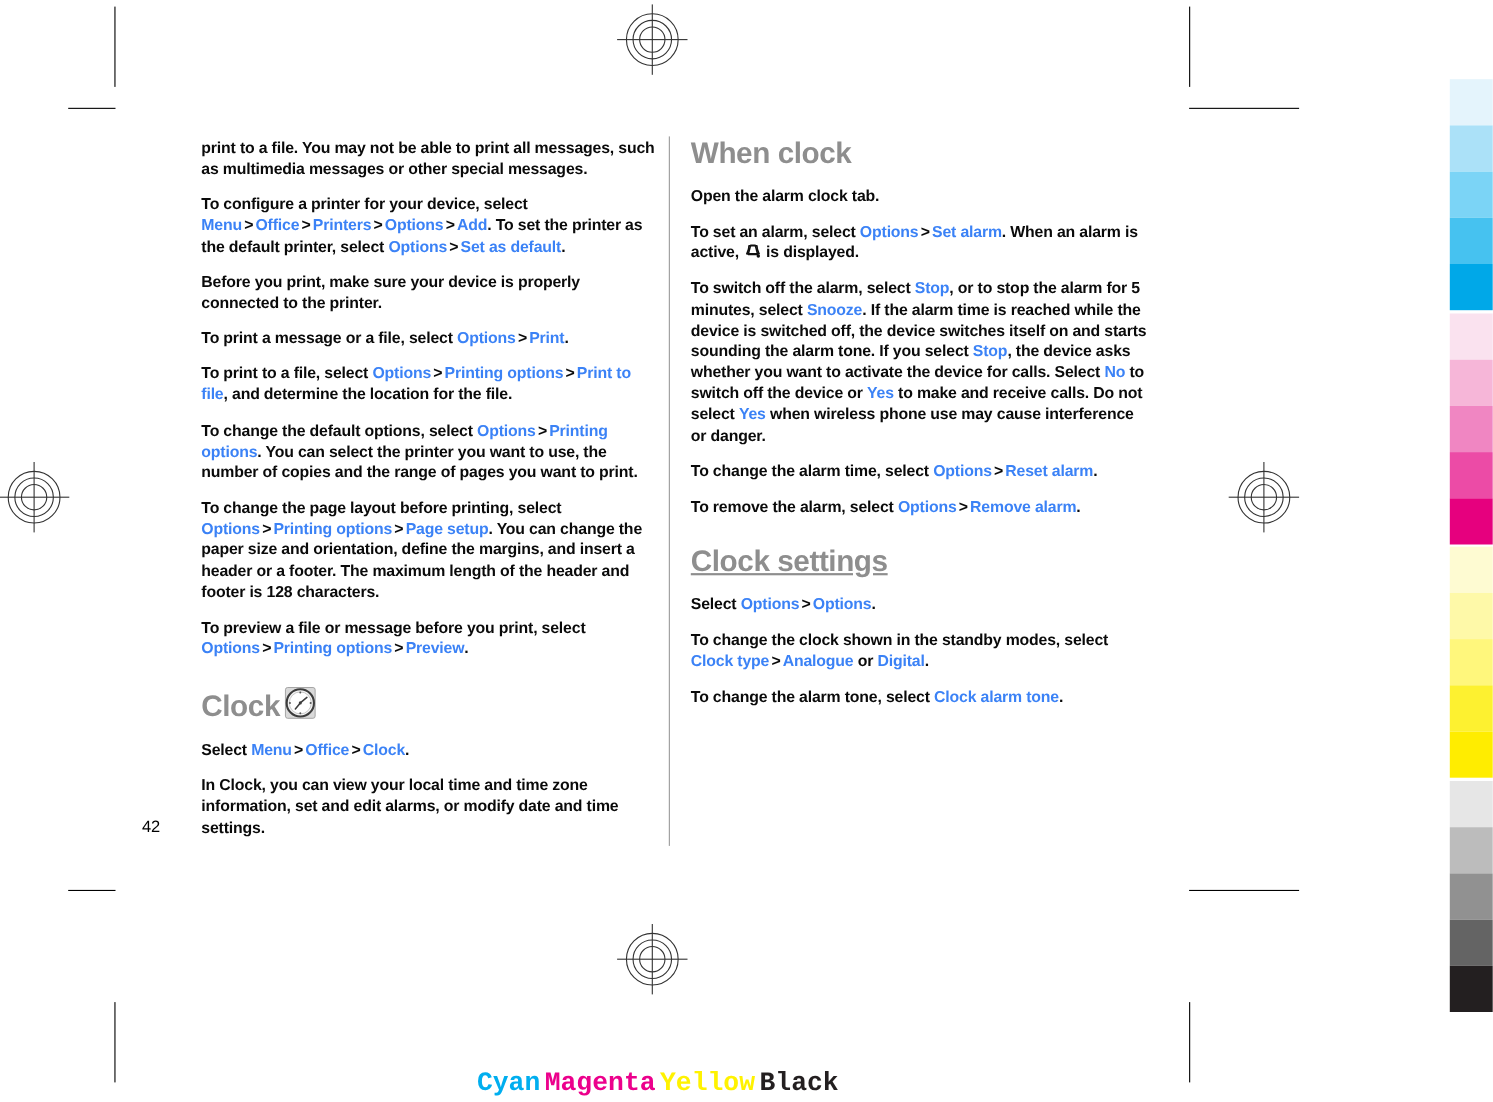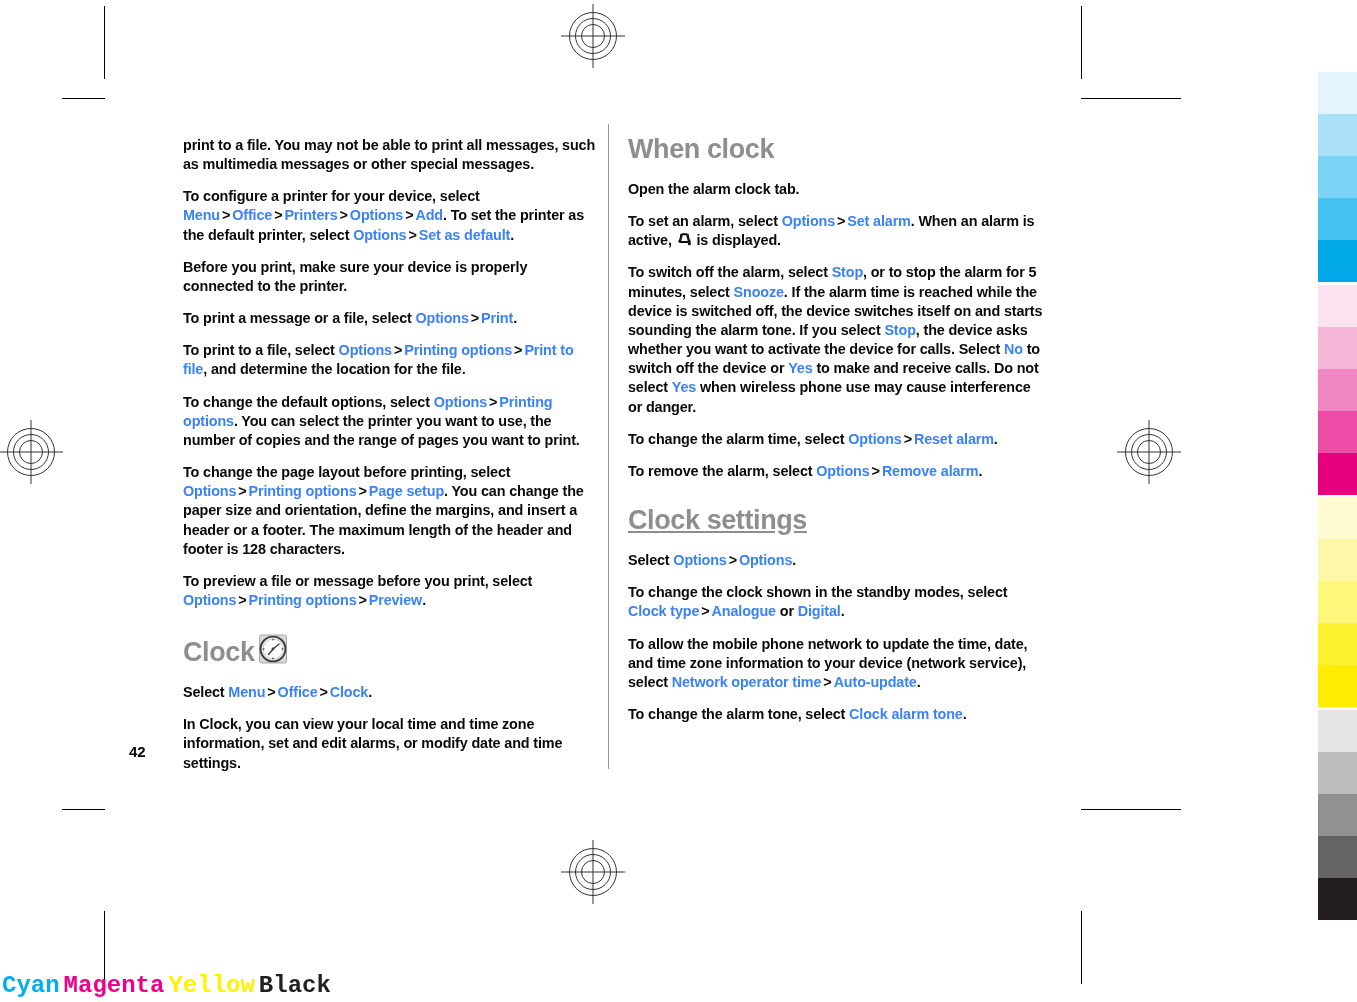--- a/index.html
+++ b/index.html
@@ -62,21 +62,21 @@
 
   
   .page-content {
     position: absolute;
     left: 0; top: 0;
     width: 1357px; height: 1002px;
   }
 
   .col {
     position: absolute;
-    top: 136px;
+    top: 126px;
     width: 418px;
     font-size: 14.4px;
     line-height: 1.33;
     color: #0a0a0a;
   }
   .col-left  { left: 183px; }
   .col-right { left: 628px; }
 
   .col-divider {
     position: absolute;
@@ -130,39 +130,39 @@
     margin-left: 1px;
     vertical-align: -6px;
   }
 
   
   .pageno {
     position: absolute;
     left: 129px;
     top: 743px;
     font-size: 15px;
-    font-weight: 700;
+    font-weight: 400;
     color: #000;
   }
 
   
   .strip {
     position: absolute;
     left: 1318px;
     width: 39px;
   }
   .swatch { width: 39px; }
 
   
   .cmyk-legend {
     position: absolute;
     left: 0;
     top: 972px;
     width: 1196px;
-    text-align: left;
+    text-align: center;
     font-family: "Liberation Mono", "DejaVu Sans Mono", monospace;
     font-size: 24px;
     font-weight: 700;
     letter-spacing: 0px;
     white-space: nowrap;
   }
   .cmyk-legend span { padding: 0 2px; }
 </style>
 </head>
 <body>
@@ -257,21 +257,20 @@
             </svg></span><span> is displayed.</span></p>
         <p class="para"><span>To switch off the alarm, select </span><span class="ui">Stop</span><span>, or to stop the alarm for 5 minutes, select </span><span class="ui">Snooze</span><span>. If the alarm time is reached while the device is switched off, the device switches itself on and starts sounding the alarm tone. If you select </span><span class="ui">Stop</span><span>, the device asks whether you want to activate the device for calls. Select </span><span class="ui">No</span><span> to switch off the device or </span><span class="ui">Yes</span><span> to make and receive calls. Do not select </span><span class="ui">Yes</span><span> when wireless phone use may cause interference or danger.</span></p>
         <p class="para"><span>To change the alarm time, select </span><span class="ui">Options</span><span class="sep">&gt;</span><span class="ui">Reset alarm</span><span>.</span></p>
         <p class="para"><span>To remove the alarm, select </span><span class="ui">Options</span><span class="sep">&gt;</span><span class="ui">Remove alarm</span><span>.</span></p>
       </div>
 
     <h2 class="sec sub">Clock settings</h2>
     <div>
         <p class="para"><span>Select </span><span class="ui">Options</span><span class="sep">&gt;</span><span class="ui">Options</span><span>.</span></p>
         <p class="para"><span>To change the clock shown in the standby modes, select </span><span class="ui">Clock type</span><span class="sep">&gt;</span><span class="ui">Analogue</span><span> or </span><span class="ui">Digital</span><span>.</span></p>
-        <p class="para"><span>To allow the mobile phone network to update the time, date, and time zone information to your device (network service), select </span><span class="ui">Network operator time</span><span class="sep">&gt;</span><span class="ui">Auto-update</span><span>.</span></p>
         <p class="para"><span>To change the alarm tone, select </span><span class="ui">Clock alarm tone</span><span>.</span></p>
       </div>
   </div>
 
   <div class="pageno">42</div>
 
   <div id="color-strips">
       <div class="strip" style="top: 72px;">
         <div class="swatch" style="background: rgb(228, 244, 252); height: 42px;"></div>
         <div class="swatch" style="background: rgb(171, 225, 248); height: 42px;"></div>

